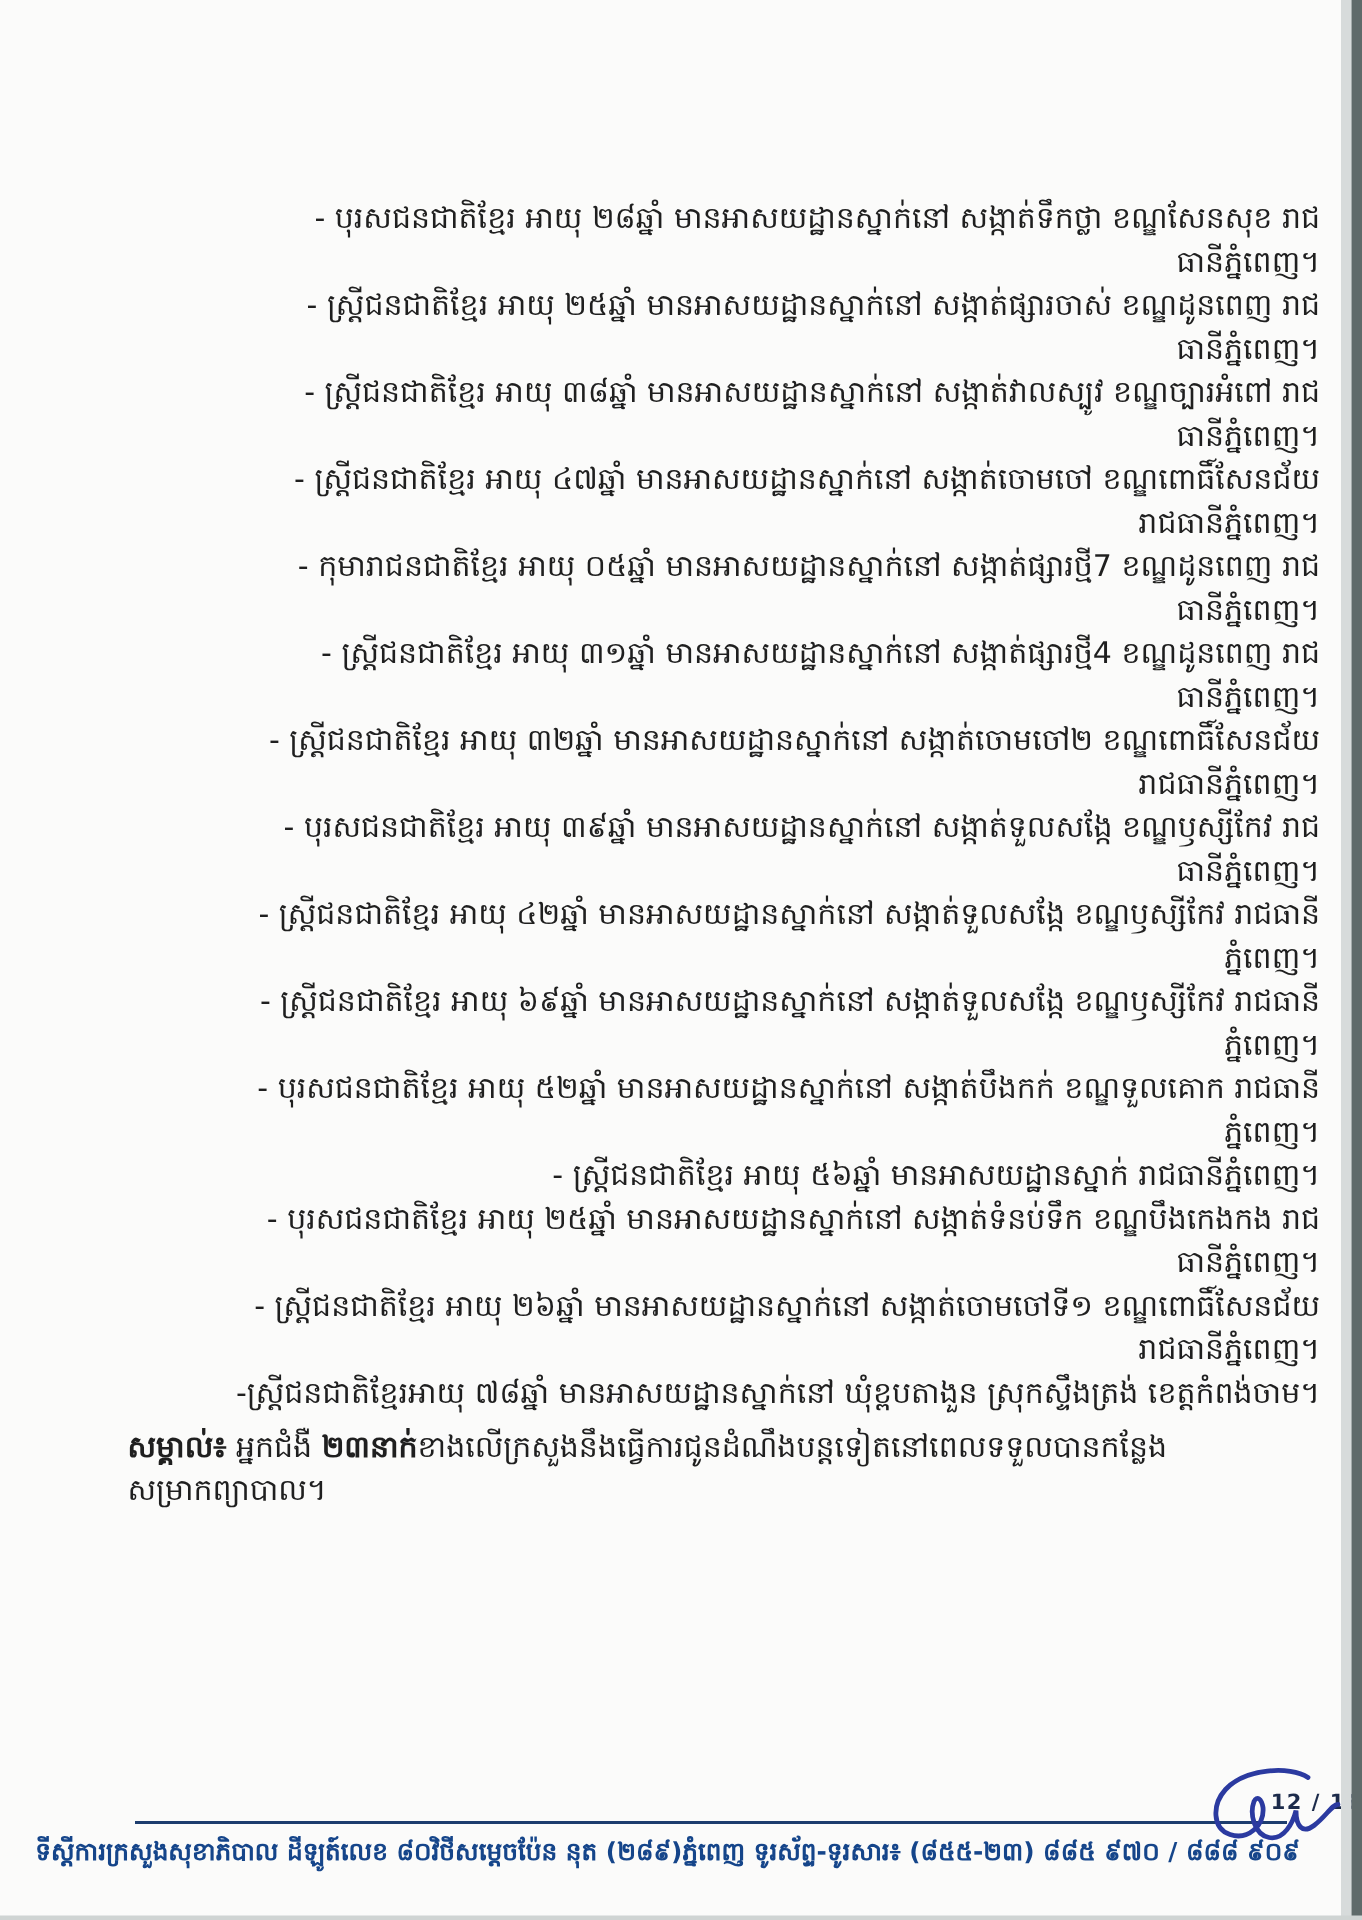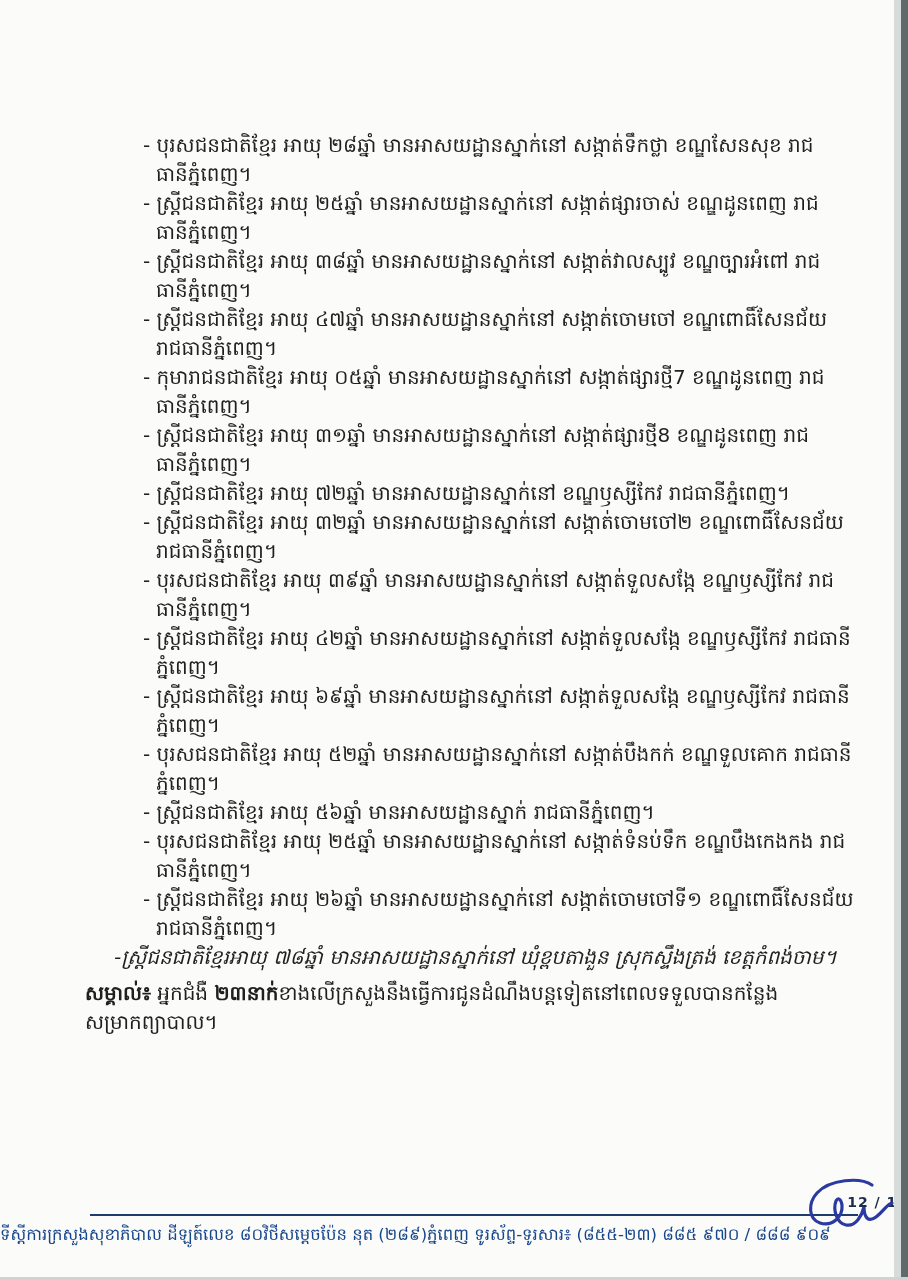--- a/index.html
+++ b/index.html
@@ -12,64 +12,63 @@
   .page{position:absolute;inset:0;background:#fbfbfa;}
   
   .edge-light{position:absolute;top:0;right:7px;width:7px;height:1280px;background:#d7dbdb;}
   .edge-dark{position:absolute;top:0;right:0;width:7px;height:1280px;background:#5f6a6a;}
   .edge-bottom{position:absolute;left:0;bottom:0;width:908px;height:3px;background:#cfd4d3;}
 
   .content{
     position:absolute;left:85px;top:131px;width:795px;
     font-size:20px;line-height:29px;
   }
-  ul.case-list{list-style:none;margin:0 0 0 58px;padding:0;}
+  ul.case-list{list-style:none;margin:0 0 0 58px;padding:0;text-align:right;}
   ul.case-list li{
     margin:0;padding-left:13px;text-indent:-13px;
     white-space:pre-line;
   }
-  ul.case-list li.tight{margin-left:-29px;font-style:italic;}
+  ul.case-list li.tight{margin-left:-29px;}
 
   .note{margin:7px 0 0 0;white-space:pre-line;}
   .note .b{font-weight:bold;text-align:center;}
 
   .page-number{
     position:absolute;left:0;top:1194px;width:908px;text-align:right;
     font-size:14px;font-weight:bold;color:#1c2b4a;letter-spacing:1px;
   }
   .footer-rule{
     position:absolute;left:90px;top:1214px;width:768px;height:2px;
     border:0;margin:0;padding:0;
   }
   .footer-line{
-    position:absolute;left:0;top:1224px;width:890px;
-    font-size:16.5px;font-weight:normal;
+    position:absolute;left:0;top:1224px;width:890px;text-align:center;
+    font-size:16.5px;font-weight:bold;
   }
   .signature{position:absolute;left:800px;top:1173px;width:100px;height:72px;}
 </style>
 </head>
 <body style="color: rgb(31, 31, 31);">
 
 <div class="page">
 
   <div class="content">
     <ul class="case-list" id="case-list">
         <li>- បុរសជនជាតិខ្មែរ អាយុ ២៨ឆ្នាំ មានអាសយដ្ឋានស្នាក់នៅ សង្កាត់ទឹកថ្លា ខណ្ឌសែនសុខ រាជ
 ធានីភ្នំពេញ។</li>
         <li>- ស្ត្រីជនជាតិខ្មែរ អាយុ ២៥ឆ្នាំ មានអាសយដ្ឋានស្នាក់នៅ សង្កាត់ផ្សារចាស់ ខណ្ឌដូនពេញ រាជ
 ធានីភ្នំពេញ។</li>
         <li>- ស្ត្រីជនជាតិខ្មែរ អាយុ ៣៨ឆ្នាំ មានអាសយដ្ឋានស្នាក់នៅ សង្កាត់វាលស្បូវ ខណ្ឌច្បារអំពៅ រាជ
 ធានីភ្នំពេញ។</li>
         <li>- ស្ត្រីជនជាតិខ្មែរ អាយុ ៤៧ឆ្នាំ មានអាសយដ្ឋានស្នាក់នៅ សង្កាត់ចោមចៅ ខណ្ឌពោធិ៍សែនជ័យ
 រាជធានីភ្នំពេញ។</li>
         <li>- កុមារាជនជាតិខ្មែរ អាយុ ០៥ឆ្នាំ មានអាសយដ្ឋានស្នាក់នៅ សង្កាត់ផ្សារថ្មី7 ខណ្ឌដូនពេញ រាជ
 ធានីភ្នំពេញ។</li>
-        <li>- ស្ត្រីជនជាតិខ្មែរ អាយុ ៣១ឆ្នាំ មានអាសយដ្ឋានស្នាក់នៅ សង្កាត់ផ្សារថ្មី8 ខណ្ឌដូនពេញ រាជ
+        <li>- ស្ត្រីជនជាតិខ្មែរ អាយុ ៣១ឆ្នាំ មានអាសយដ្ឋានស្នាក់នៅ សង្កាត់ផ្សារថ្មី4 ខណ្ឌដូនពេញ រាជ
 ធានីភ្នំពេញ។</li>
-        <li>- ស្ត្រីជនជាតិខ្មែរ អាយុ ៧២ឆ្នាំ មានអាសយដ្ឋានស្នាក់នៅ ខណ្ឌឫស្សីកែវ រាជធានីភ្នំពេញ។</li>
         <li>- ស្ត្រីជនជាតិខ្មែរ អាយុ ៣២ឆ្នាំ មានអាសយដ្ឋានស្នាក់នៅ សង្កាត់ចោមចៅ២ ខណ្ឌពោធិ៍សែនជ័យ
 រាជធានីភ្នំពេញ។</li>
         <li>- បុរសជនជាតិខ្មែរ អាយុ ៣៩ឆ្នាំ មានអាសយដ្ឋានស្នាក់នៅ សង្កាត់ទួលសង្កែ ខណ្ឌឫស្សីកែវ រាជ
 ធានីភ្នំពេញ។</li>
         <li>- ស្ត្រីជនជាតិខ្មែរ អាយុ ៤២ឆ្នាំ មានអាសយដ្ឋានស្នាក់នៅ សង្កាត់ទួលសង្កែ ខណ្ឌឫស្សីកែវ រាជធានី
 ភ្នំពេញ។</li>
         <li>- ស្ត្រីជនជាតិខ្មែរ អាយុ ៦៩ឆ្នាំ មានអាសយដ្ឋានស្នាក់នៅ សង្កាត់ទួលសង្កែ ខណ្ឌឫស្សីកែវ រាជធានី
 ភ្នំពេញ។</li>
         <li>- បុរសជនជាតិខ្មែរ អាយុ ៥២ឆ្នាំ មានអាសយដ្ឋានស្នាក់នៅ សង្កាត់បឹងកក់ ខណ្ឌទួលគោក រាជធានី
 ភ្នំពេញ។</li>

